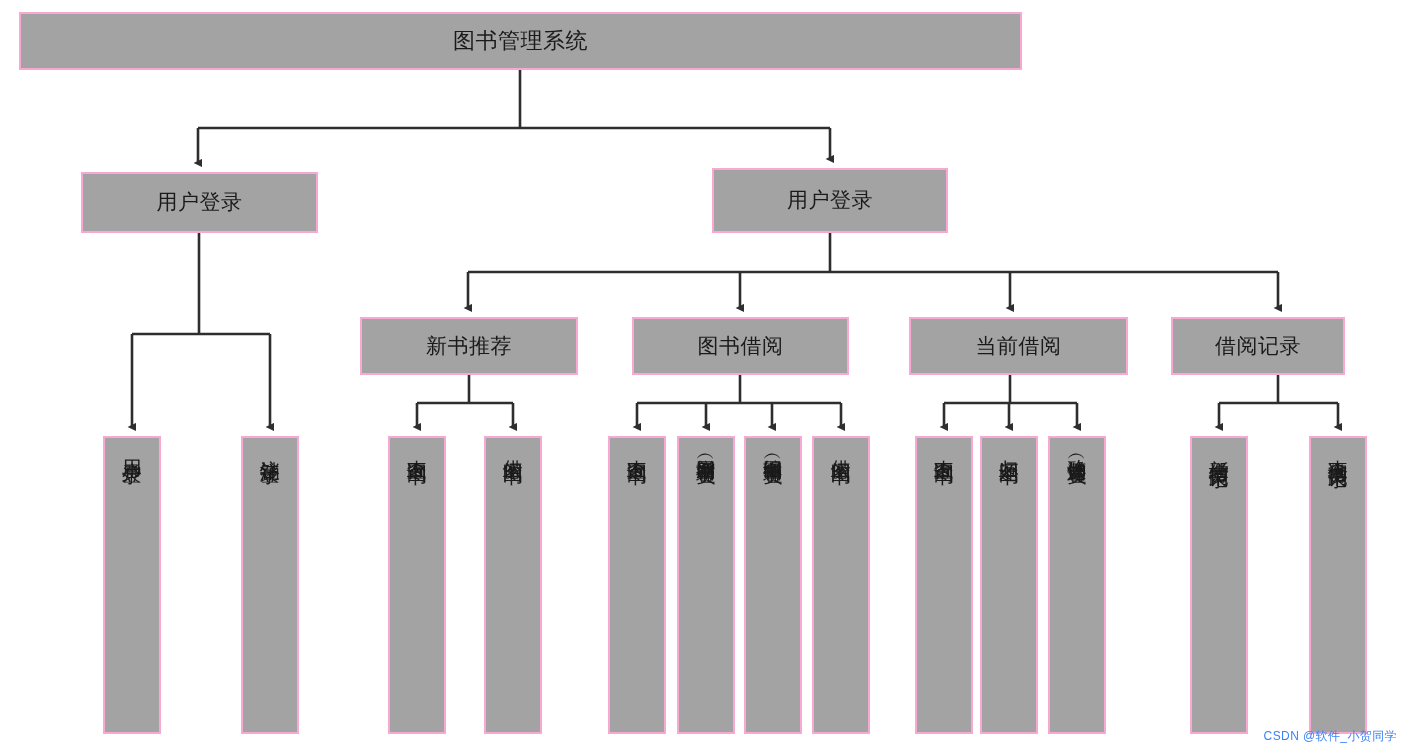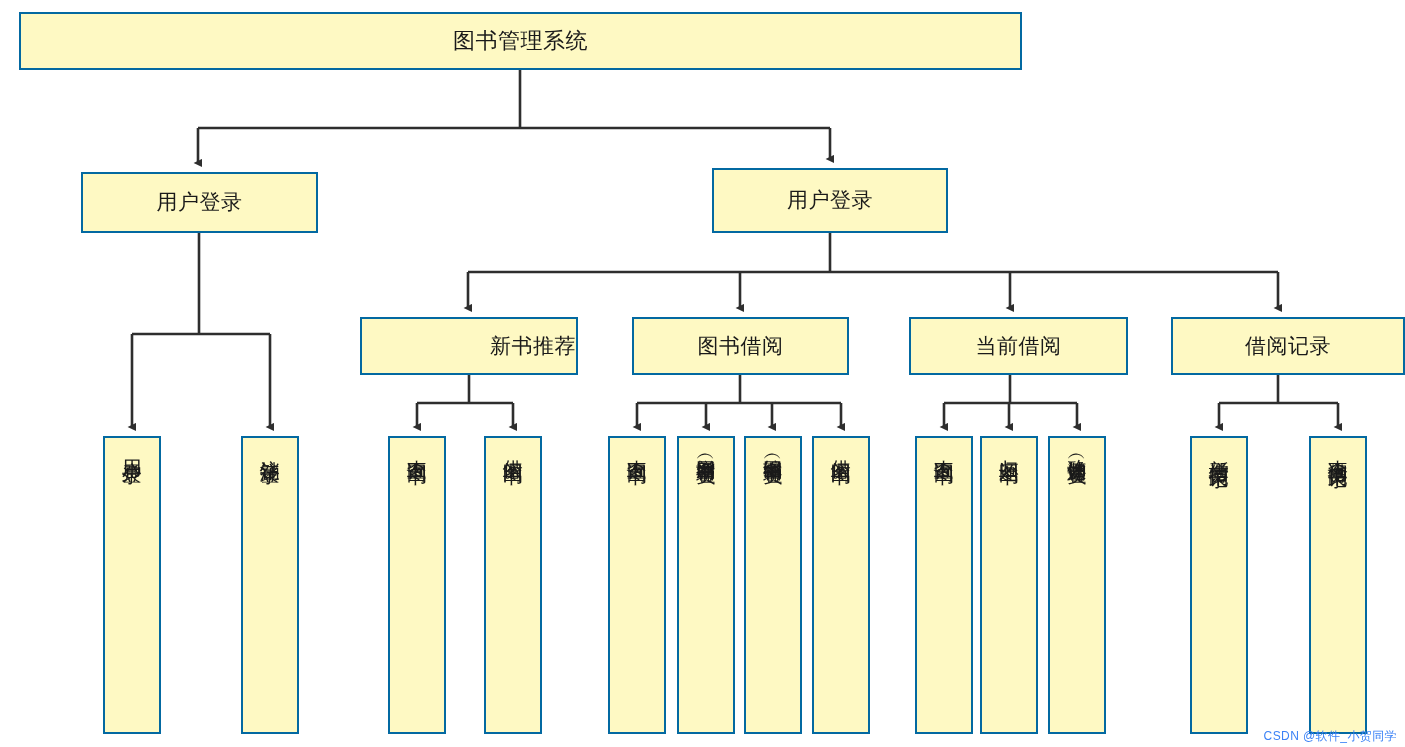--- a/index.html
+++ b/index.html
@@ -22,22 +22,22 @@
     position: absolute;
     left: 0;
     top: 0;
     width: 1405px;
     height: 747px;
     pointer-events: none;
   }
   .node {
     position: absolute;
     box-sizing: border-box;
-    background: #fef9c3;
-    border: 2px solid #0369a1;
+    background: #a3a3a3;
+    border: 2px solid #f9a8d4;
     display: flex;
     align-items: center;
     justify-content: center;
     z-index: 2;
   }
   .node .node-label {
     color: #1a1a1a;
     text-align: center;
     line-height: 1.18;
     white-space: pre;
@@ -139,33 +139,33 @@
   </div>
 
   <div class="node h" style="left:81px; top:172px; width:237px; height:61px;">
     <span class="node-label">用户登录</span>
   </div>
 
   <div class="node h" style="left:712px; top:168px; width:236px; height:65px;">
     <span class="node-label">用户登录</span>
   </div>
 
-  <div class="node h" style="left:360px; top:317px; width:218px; height:58px;justify-content:flex-end;">
+  <div class="node h" style="left:360px; top:317px; width:218px; height:58px;">
     <span class="node-label">新书推荐</span>
   </div>
 
   <div class="node h" style="left:632px; top:317px; width:217px; height:58px;">
     <span class="node-label">图书借阅</span>
   </div>
 
   <div class="node h" style="left:901px; top:317px; width:219px; height:58px;margin-left:8px;">
     <span class="node-label">当前借阅</span>
   </div>
 
-  <div class="node h" style="left:1171px; top:317px; width:234px; height:58px;">
+  <div class="node h" style="left:1171px; top:317px; width:174px; height:58px;">
     <span class="node-label">借阅记录</span>
   </div>
 
   <div class="node v" style="left:103px; top:436px; width:58px; height:298px;">
     <span class="node-label">用户登录</span>
   </div>
 
   <div class="node v" style="left:241px; top:436px; width:58px; height:298px;">
     <span class="node-label">注销登录</span>
   </div>

